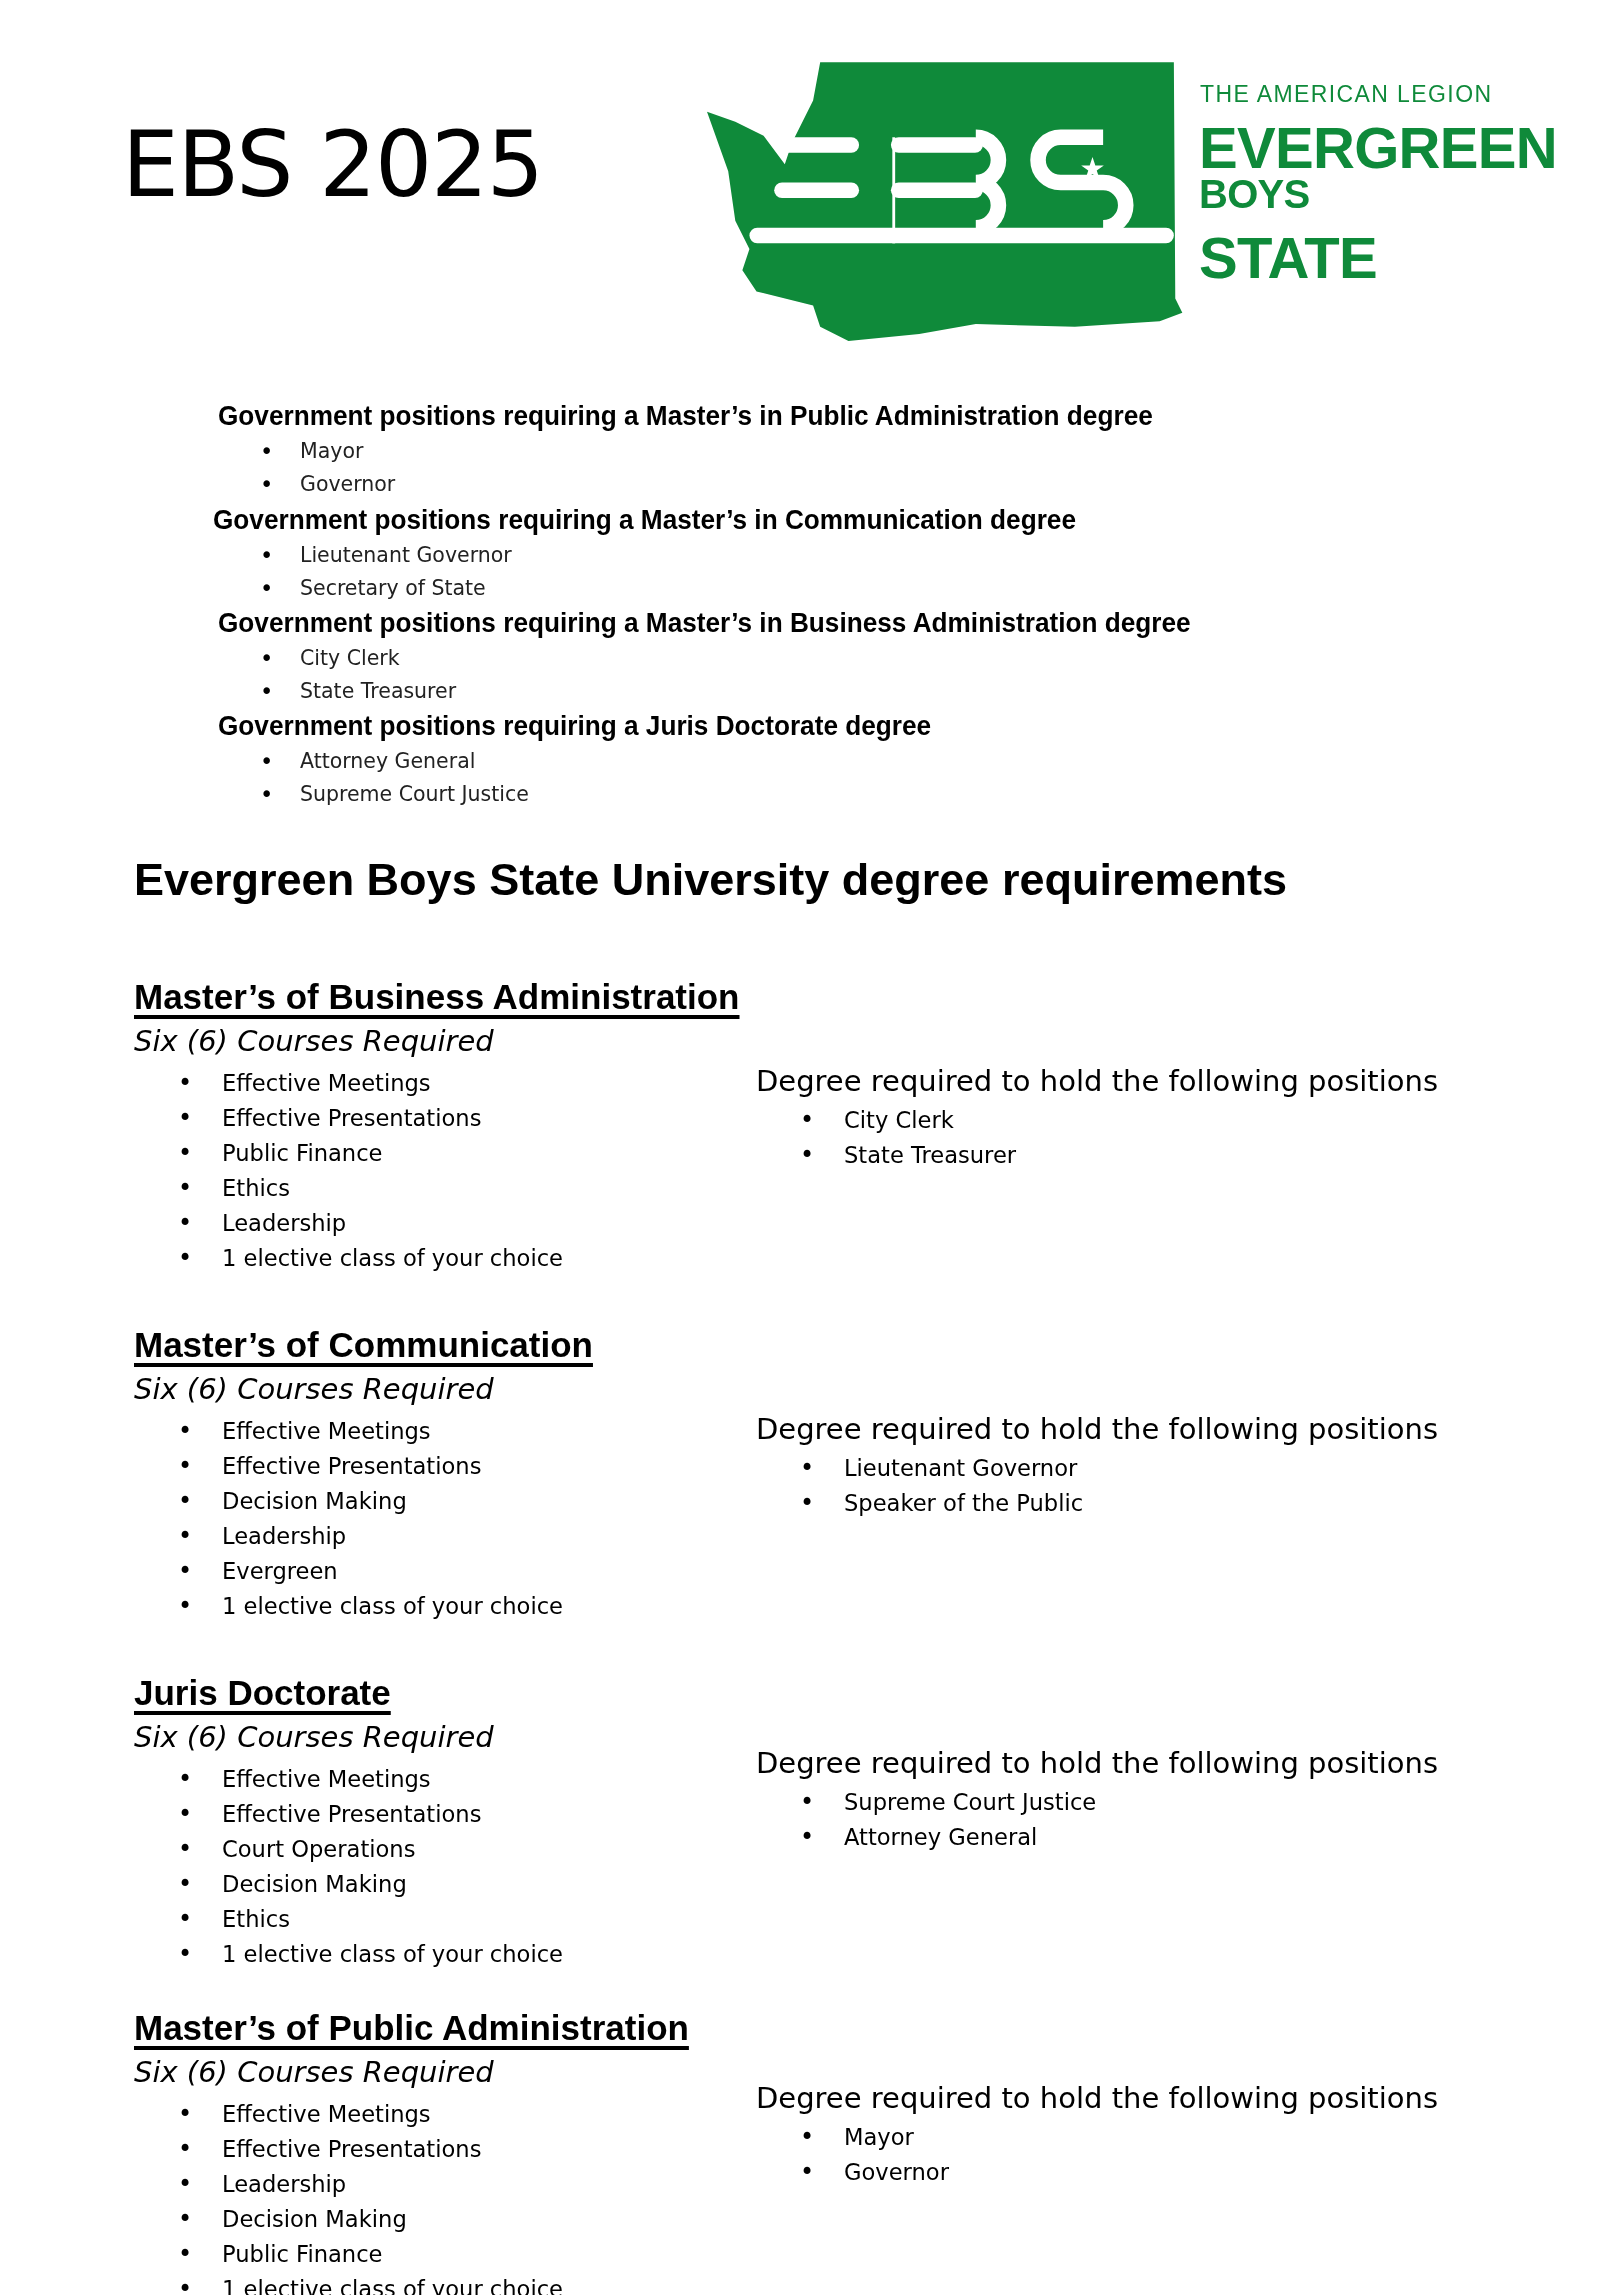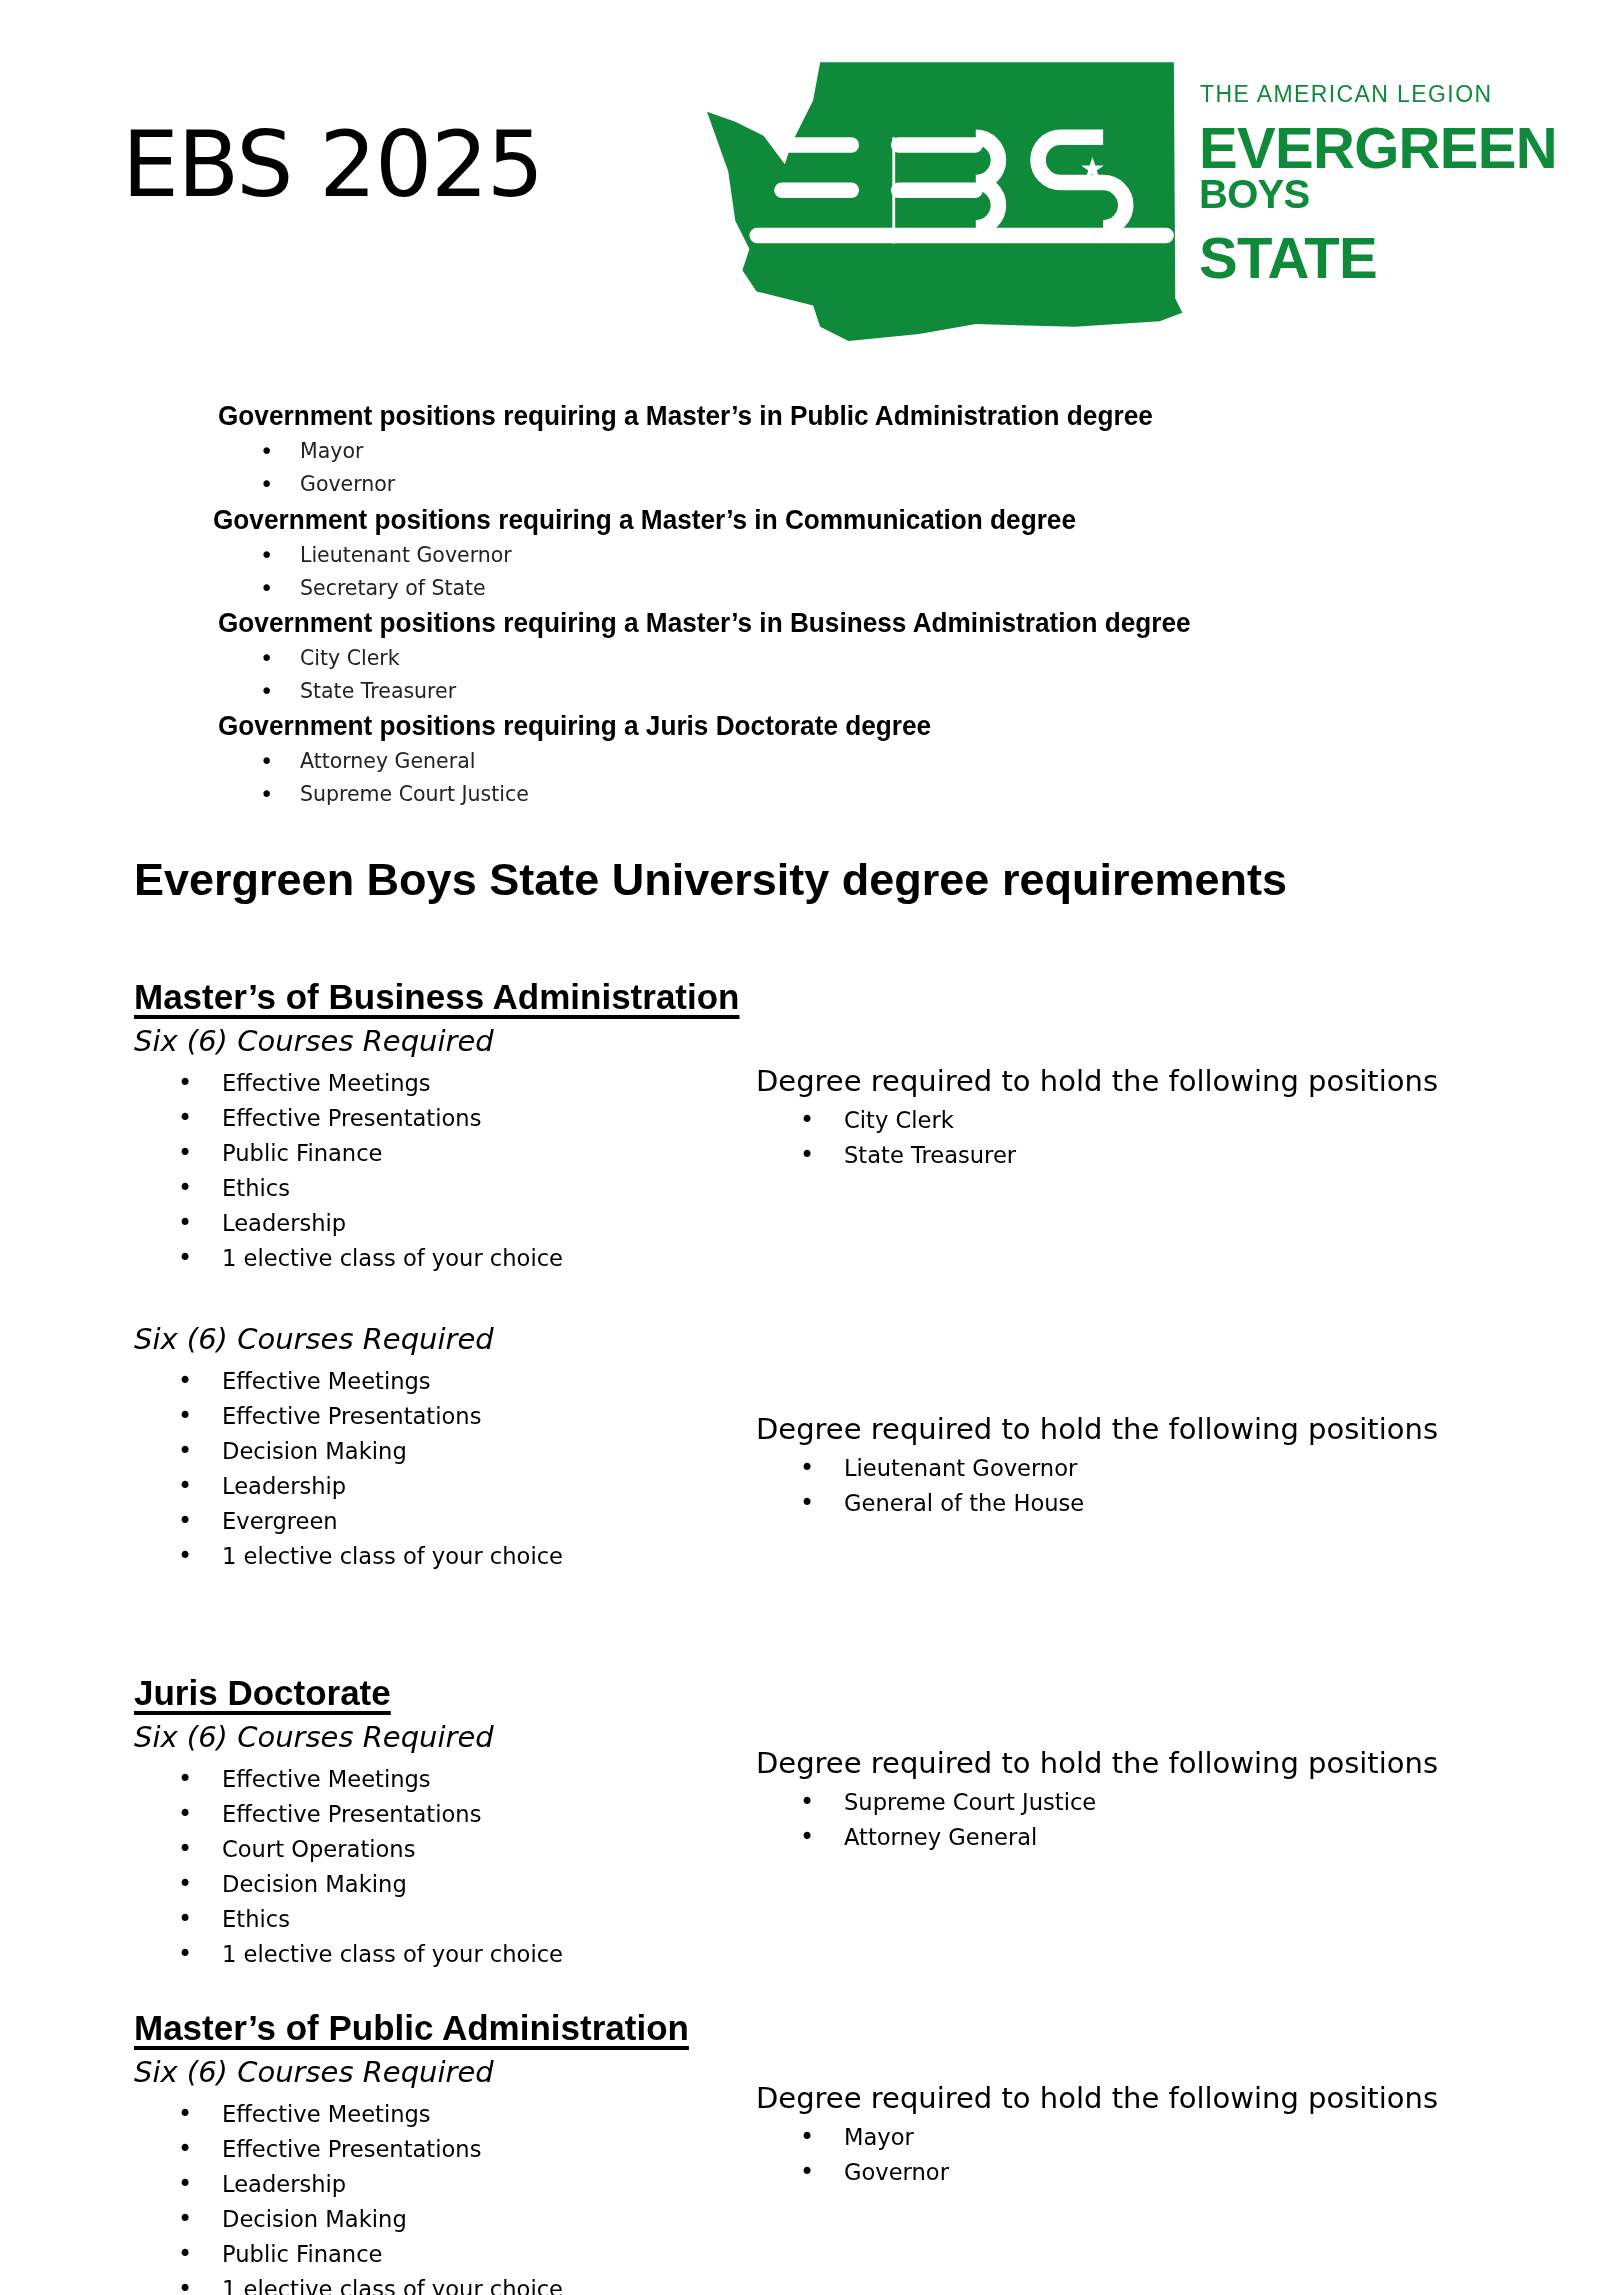--- a/index.html
+++ b/index.html
@@ -101,34 +101,35 @@
   <div class="positions" style="top:92px;">
     <div class="pos-h">Degree required to hold the following positions</div>
     <ul class="pos-list">
       <li>City Clerk</li>
       <li>State Treasurer</li>
     </ul>
   </div>
 </div>
 
 <div class="deg" style="top:1316px;">
+  <div class="deg-title">Master’s of Communication</div>
   <div class="deg-sub">Six (6) Courses Required</div>
   <ul class="courses">
     <li>Effective Meetings</li>
     <li>Effective Presentations</li>
     <li>Decision Making</li>
     <li>Leadership</li>
     <li>Evergreen</li>
     <li>1 elective class of your choice</li>
   </ul>
   <div class="positions" style="top:92px;">
     <div class="pos-h">Degree required to hold the following positions</div>
     <ul class="pos-list">
       <li>Lieutenant Governor</li>
-      <li>General of the House</li>
+      <li>Speaker of the Public</li>
     </ul>
   </div>
 </div>
 
 <div class="deg" style="top:1664px;">
   <div class="deg-title">Juris Doctorate</div>
   <div class="deg-sub">Six (6) Courses Required</div>
   <ul class="courses">
     <li>Effective Meetings</li>
     <li>Effective Presentations</li>

